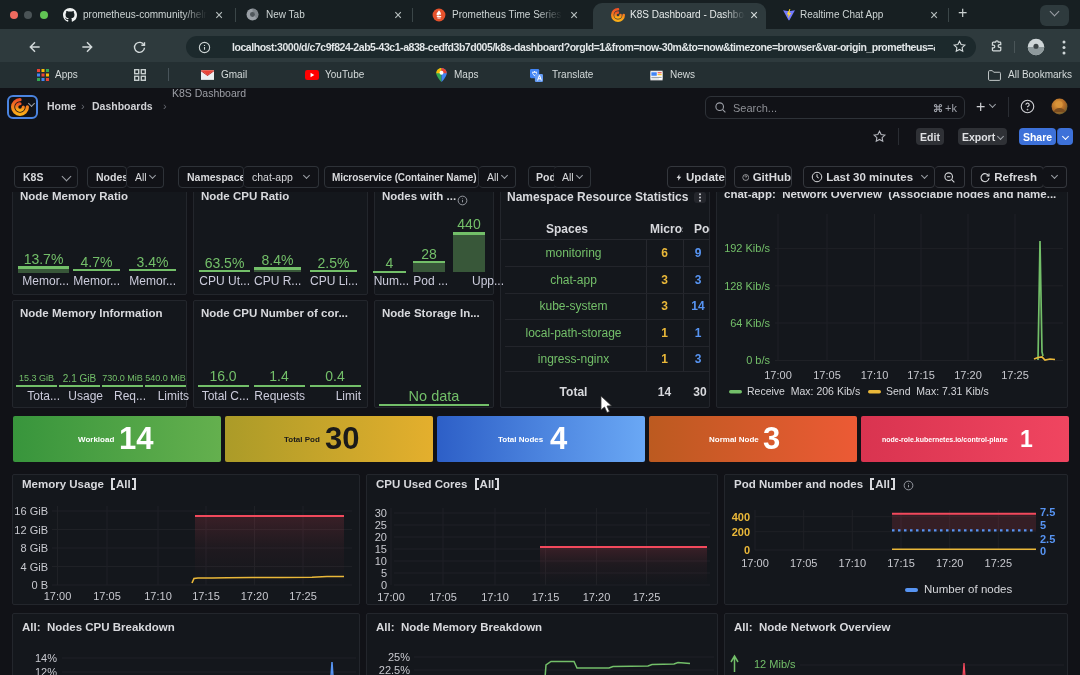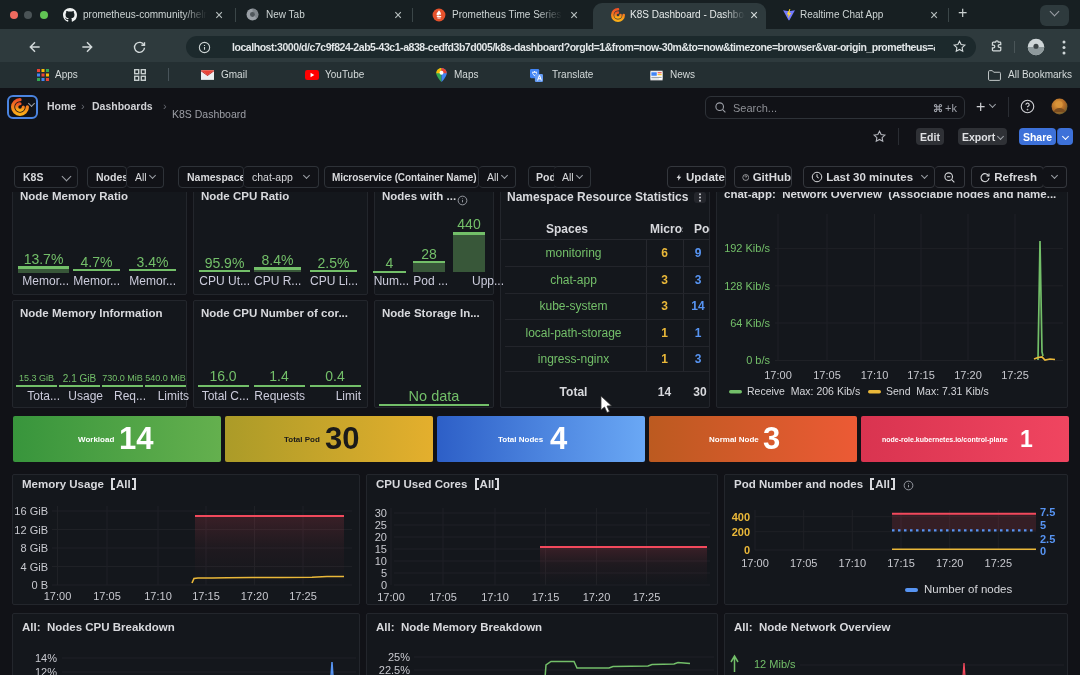--- a/index.html
+++ b/index.html
@@ -213,21 +213,21 @@
         </linearGradient>
       </defs>
     <path d="M12 2.2 A 9.8 9.8 0 1 0 21.8 12" fill="none" stroke="url(#gl2)" stroke-width="4.4" stroke-linecap="round"></path>
     <path d="M12 7.6 A 4.4 4.4 0 1 0 16.4 12" fill="none" stroke="url(#gl2)" stroke-width="4.2" stroke-linecap="round"></path>
   </svg>
   <span class="abs chev" style="left:29px;top:104px;width:5px;height:5px;"></span>
   <div class="abs crumb" style="left:47px;top:100px;">Home</div>
   <span class="abs csep" style="left:81px;top:100px;">›</span>
   <div class="abs crumb" style="left:92px;top:100px;">Dashboards</div>
   <span class="abs csep" style="left:163px;top:100px;">›</span>
-  <div class="abs crumb2" style="left:172px;top:108px;">K8S Dashboard</div>
+  <div class="abs crumb2" style="left:172px;top:87px;">K8S Dashboard</div>
 
   <div class="abs" id="searchbox"></div>
   <svg class="abs" style="left:714px;top:101px" width="13" height="13" viewBox="0 0 24 24" fill="none" stroke="#9fa2aa" stroke-width="2">
       <circle cx="10.5" cy="10.5" r="7"></circle>
       <path d="M16 16 L21 21"></path>
     </svg>
   <div class="abs" style="left:733px;top:102px;font-size:11px;color:#8e9096;">Search...</div>
   <svg class="abs" style="left:933px;top:103px" width="10" height="10" viewBox="0 0 24 24" fill="none" stroke="#9fa2aa" stroke-width="2.6">
       <path d="M9 9 h6 v6 h-6 z M9 9 H6.2 a2.8 2.8 0 1 1 2.8 -2.8 z M15 9 h2.8 a2.8 2.8 0 1 0 -2.8 -2.8 z M9 15 H6.2 a2.8 2.8 0 1 0 2.8 2.8 z M15 15 h2.8 a2.8 2.8 0 1 1 -2.8 2.8 z"></path>
     </svg>
@@ -328,21 +328,21 @@
     <div class="gfill" style="left:18px;top:76.5px;width:51px;height:4px;"></div>
     <div class="glabel" style="left:18px;top:82px;width:51px;">Memor...</div>
     <div class="gval" style="left:73px;top:62px;width:47px;font-size:14px;">4.7%</div>
     <div class="gline" style="left:73px;top:76.5px;width:47px;height:2.5px;"></div>
     <div class="glabel" style="left:73px;top:82px;width:47px;">Memor...</div>
     <div class="gval" style="left:129px;top:62px;width:47px;font-size:14px;">3.4%</div>
     <div class="gline" style="left:129px;top:76.5px;width:47px;height:2.5px;"></div>
     <div class="glabel" style="left:129px;top:82px;width:47px;">Memor...</div>
 
     <div class="ptitle" style="left:201px;top:-2px;">Node CPU Ratio</div>
-    <div class="gval" style="left:199px;top:63px;width:51px;font-size:14px;">95.9%</div>
+    <div class="gval" style="left:199px;top:63px;width:51px;font-size:14px;">63.5%</div>
     <div class="gline" style="left:199px;top:77.5px;width:51px;height:2.5px;"></div>
     <div class="glabel" style="left:199px;top:82px;width:51px;">CPU Ut...</div>
     <div class="gval" style="left:254px;top:60px;width:47px;font-size:14px;">8.4%</div>
     <div class="gline" style="left:254px;top:75px;width:47px;height:2.5px;"></div>
     <div class="gfill" style="left:254px;top:77.5px;width:47px;height:2.5px;"></div>
     <div class="glabel" style="left:254px;top:82px;width:47px;">CPU R...</div>
     <div class="gval" style="left:310px;top:63px;width:47px;font-size:14px;">2.5%</div>
     <div class="gline" style="left:310px;top:77.5px;width:47px;height:2.5px;"></div>
     <div class="glabel" style="left:310px;top:82px;width:47px;">CPU Li...</div>
 

